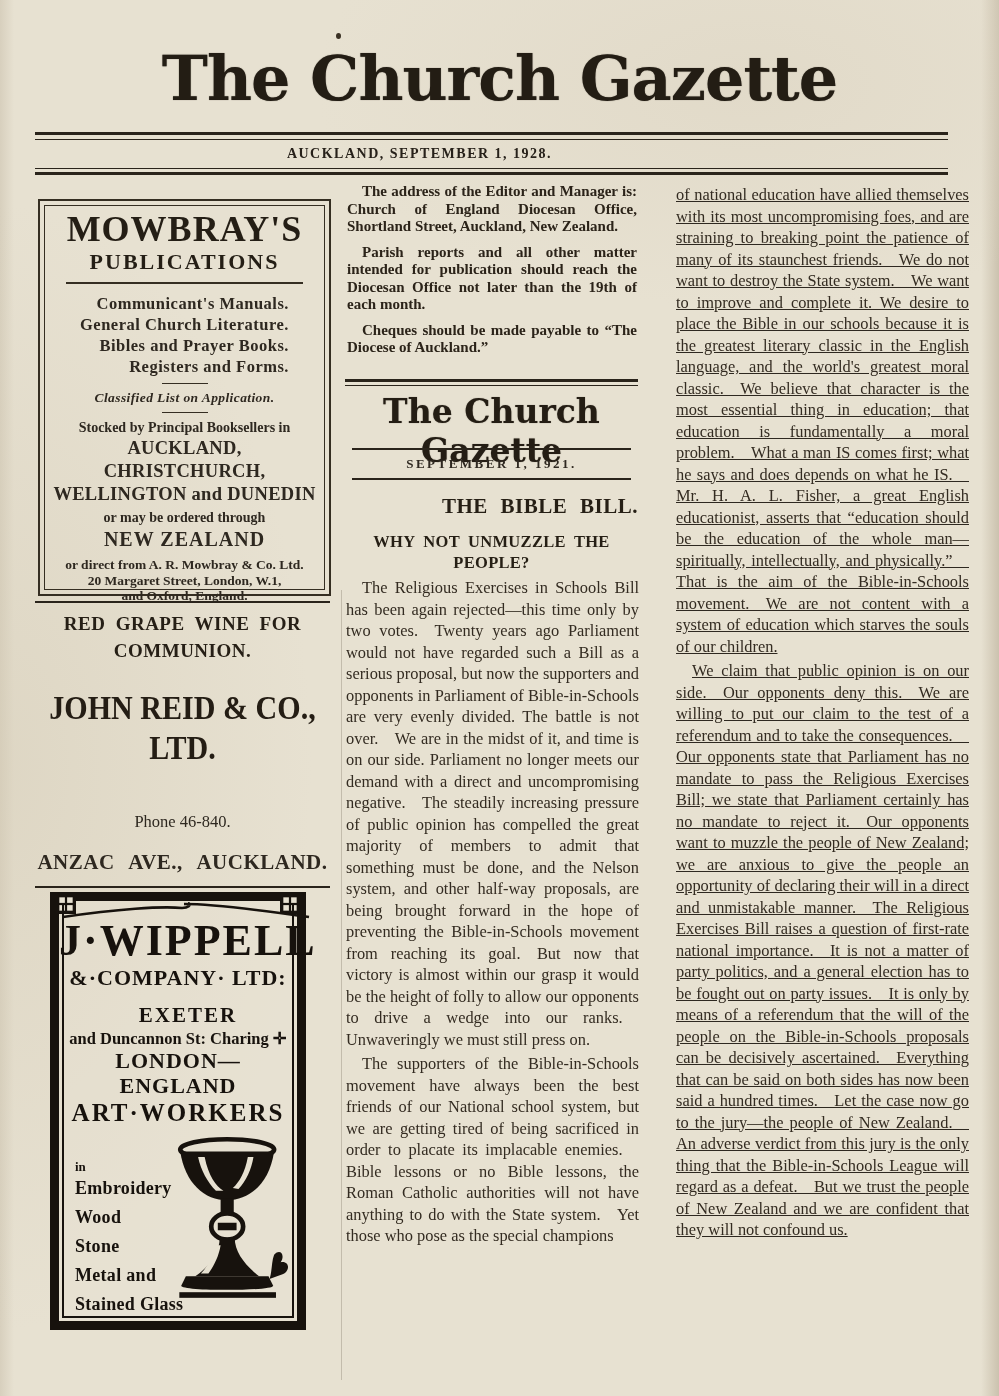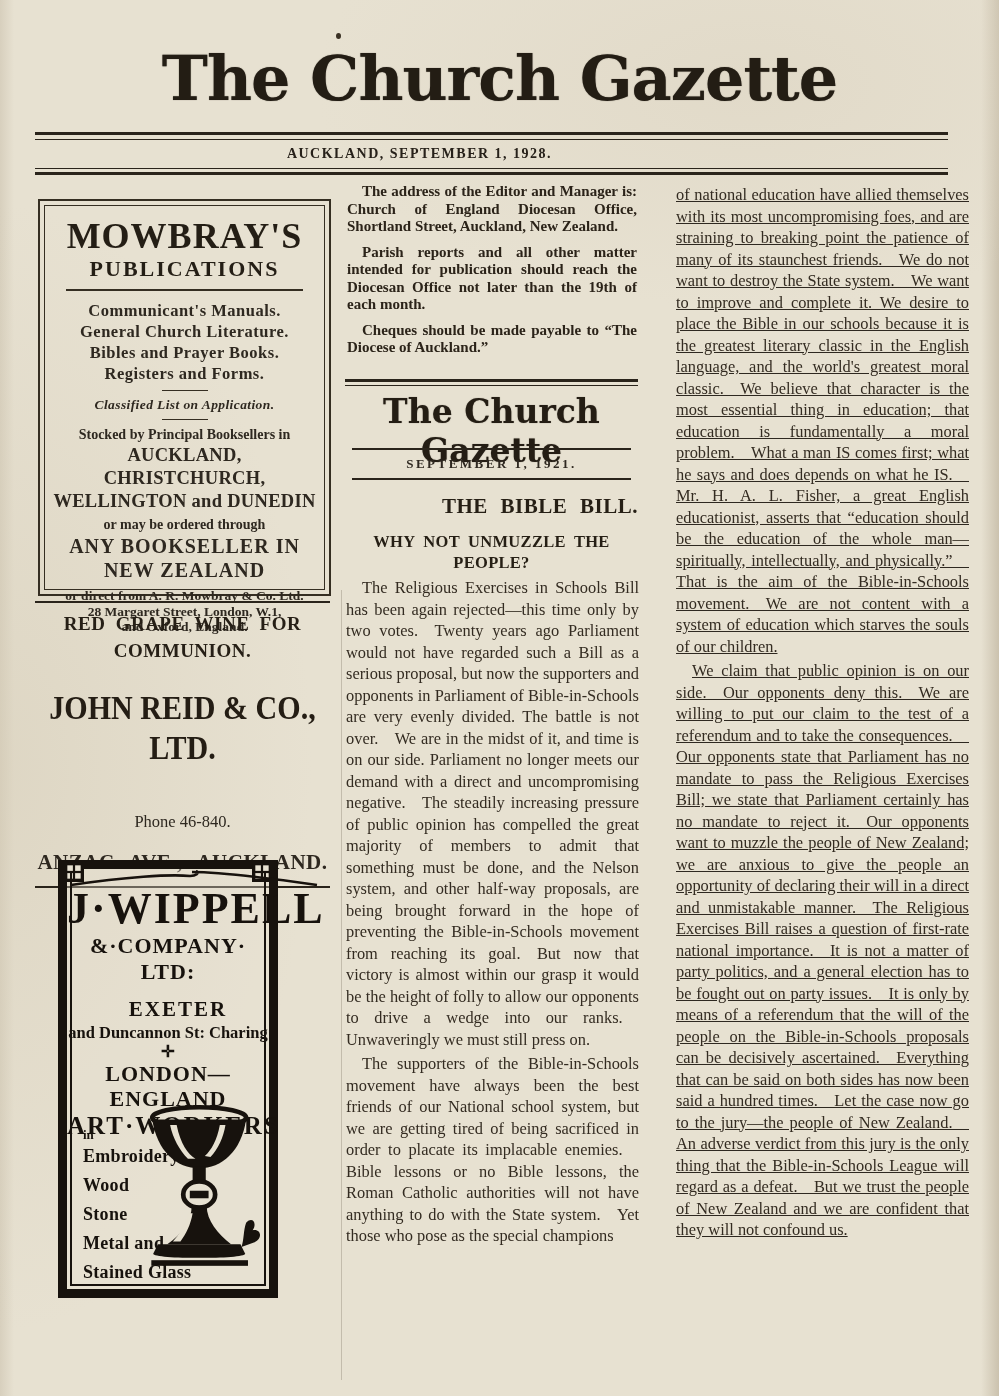--- a/index.html
+++ b/index.html
@@ -22,40 +22,40 @@
     font-family:"DejaVu Serif", serif;font-weight:700;font-size:62px;letter-spacing:-1px;
     color:#231d14;text-shadow:0 0 1px rgba(35,29,20,.6);
   }
   .dateline{
     position:absolute;top:146px;left:0;width:839px;text-align:center;
     font-weight:bold;font-size:14px;letter-spacing:1.5px;color:#27211a;
   }
 
   
   .mowbray{position:absolute;top:199px;left:38px;width:289px;height:393px;border:2px solid #352e22;}
-  .mowbray-inner{position:absolute;inset:4px;border:1px solid #352e22;text-align:center;padding-top:10px;box-sizing:border-box;}
+  .mowbray-inner{position:absolute;inset:4px;border:1px solid #352e22;text-align:center;padding-top:3px;box-sizing:border-box;}
   .mow-title{font-size:36px;font-weight:bold;letter-spacing:1px;line-height:40px;color:#241e15;}
   .mow-sub{font-size:22px;font-weight:bold;letter-spacing:2px;line-height:26px;color:#241e15;}
   .mow-rule{width:85%;height:2px;background:#352e22;margin:7px auto 9px;}
   .mow-srule{width:46px;height:1px;background:#352e22;margin:6px auto;}
-  .mow-items{display:inline-block;text-align:center;font-weight:bold;font-size:16.5px;line-height:21px;letter-spacing:.5px;}
+  .mow-items{display:inline-block;text-align:right;font-weight:bold;font-size:16.5px;line-height:21px;letter-spacing:.5px;}
   .mow-classified{font-size:13.5px;font-weight:bold;font-style:italic;letter-spacing:.4px;line-height:16px;}
   .mow-small{font-size:14px;font-weight:bold;line-height:18px;}
   .mow-cities{font-size:18.5px;font-weight:bold;line-height:23px;letter-spacing:.3px;}
   .mow-book{font-size:20px;font-weight:bold;letter-spacing:1px;line-height:24px;}
   .mow-direct{font-size:13.5px;font-weight:bold;line-height:15.5px;}
 
   .reid-line{position:absolute;left:35px;width:295px;text-align:center;}
   .reid-h{font-size:19px;font-weight:bold;word-spacing:5px;letter-spacing:.5px;color:#261f16;}
   .reid-co{font-size:31px;font-weight:bold;letter-spacing:0;transform:scale(.97,1.12);transform-origin:center;color:#241d14;}
   .reid-trade{font-size:21px;letter-spacing:1px;}
   .reid-sm{font-size:16.5px;}
   .reid-addr{font-size:21px;font-weight:bold;word-spacing:9px;letter-spacing:.5px;}
 
-  .wippell{position:absolute;top:860px;left:50px;width:220px;height:438px;border:9px solid #17120d;box-sizing:border-box;background:rgba(233,227,212,.35);margin-left:8px;}
+  .wippell{position:absolute;top:892px;left:50px;width:256px;height:438px;border:9px solid #17120d;box-sizing:border-box;background:rgba(233,227,212,.35);}
   .wip-frame{position:absolute;inset:3px;border-left:2px solid #17120d;border-right:2px solid #17120d;border-bottom:2px solid #17120d;}
   .wip-curve{position:absolute;top:1px;left:3px;width:248px;height:18px;}
   .wip-checker{position:absolute;width:20px;height:20px;}
   .wip-content{position:absolute;inset:0;text-align:center;padding-top:16px;color:#17120d;}
   .wip-name1{font-size:44px;line-height:48px;letter-spacing:2px;font-weight:bold;}
   .wip-name2{font-size:22px;line-height:26px;letter-spacing:1px;font-weight:bold;}
   .wip-city{font-size:21px;line-height:28px;letter-spacing:2px;margin-top:10px;font-weight:bold;padding-left:20px;}
   .wip-street{font-size:16.5px;line-height:19px;font-weight:bold;}
   .wip-loc{font-size:22px;line-height:25px;letter-spacing:1px;font-weight:bold;}
   .wip-trade{font-size:25px;line-height:29px;letter-spacing:1.5px;margin-top:10px;font-weight:bold;}
@@ -109,24 +109,23 @@
         <div>Bibles and Prayer Books.</div>
         <div>Registers and Forms.</div>
       </div>
       <div class="mow-srule"></div>
       <div class="mow-classified">Classified List on Application.</div>
       <div class="mow-srule"></div>
       <div class="mow-small">Stocked by Principal Booksellers in</div>
       <div class="mow-cities">AUCKLAND, CHRISTCHURCH,</div>
       <div class="mow-cities">WELLINGTON and DUNEDIN</div>
       <div class="mow-small" style="margin-top:3px;">or may be ordered through</div>
-      <div class="mow-book">ANY BOOKSELLER IN</div>
       <div class="mow-book">NEW ZEALAND</div>
       <div class="mow-direct" style="margin-top:6px;">or direct from A. R. Mowbray &amp; Co. Ltd.</div>
-      <div class="mow-direct">28 Margaret Street, London, W.1,</div>
+      <div class="mow-direct">20 Margaret Street, London, W.1,</div>
       <div class="mow-direct">and Oxford, England.</div>
     </div>
   </div>
 
   <div class="hr" style="top:601px;left:35px;width:295px;height:2px;"></div>
 
   <div class="reid-line reid-h" style="top:640px;">COMMUNION.</div>
   <div class="reid-line reid-h" style="top:613px;">RED GRAPE WINE FOR</div>
   <div class="reid-line reid-co" style="top:692px;">JOHN REID &amp; CO., LTD.</div>
   <div class="reid-line reid-sm" style="top:812px;">Phone 46-840.</div>

